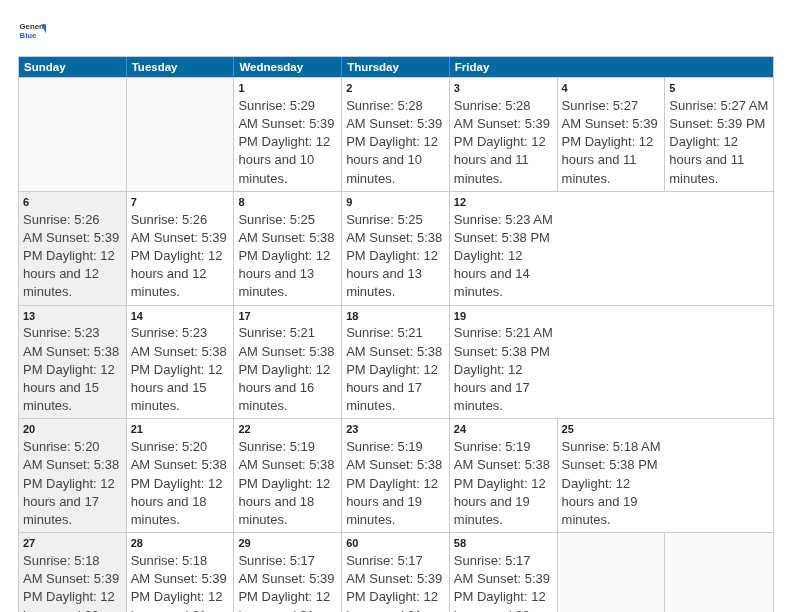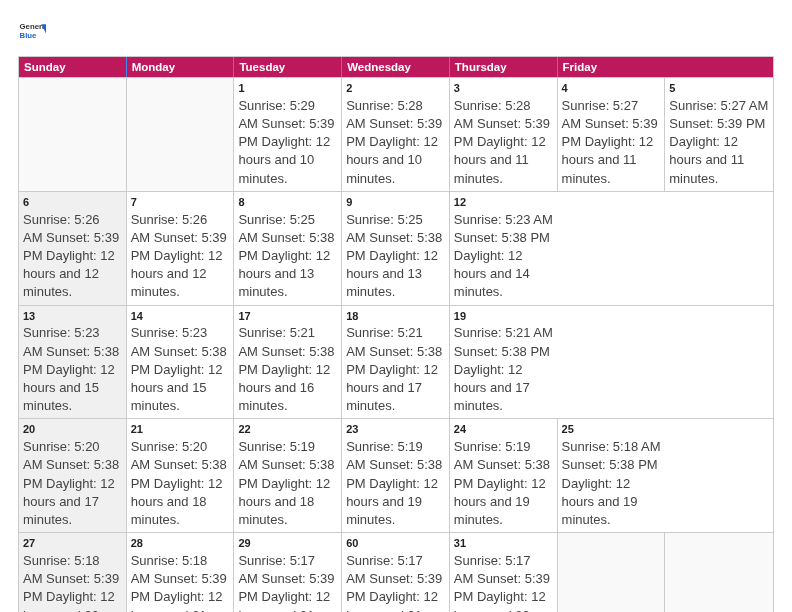--- a/index.html
+++ b/index.html
@@ -64,21 +64,21 @@
     }
     .calendar {
       flex: 1;
       display: flex;
       flex-direction: column;
       border: 1px solid #ccc;
     }
     .cal-header-row {
       display: grid;
       grid-template-columns: repeat(7, 1fr);
-      background: #be185d;
+      background: #0369a1;
     }
     .cal-header-cell {
       color: #fff;
       font-size: 11.5px;
       font-weight: bold;
       padding: 4px 5px;
       text-align: left;
       border-right: 1px solid #4488ee;
     }
     .cal-header-cell:last-child { border-right: none; }
@@ -136,21 +136,20 @@
     </div>
     <div class="title-block">
       <div class="month-title"></div>
       <div class="subtitle"></div>
     </div>
   </div>
 
   <div class="calendar">
     <div class="cal-header-row">
     <div class="cal-header-cell">Sunday</div>
-        <div class="cal-header-cell">Monday</div>
         <div class="cal-header-cell">Tuesday</div>
         <div class="cal-header-cell">Wednesday</div>
         <div class="cal-header-cell">Thursday</div>
         <div class="cal-header-cell">Friday</div>
       </div>
     <div class="cal-body">
     <div class="cal-week">
           <div class="cal-cell empty"></div>
           <div class="cal-cell empty"></div>
           <div class="cal-cell">
@@ -305,21 +304,21 @@
 Sunset: 5:39 PM
 Daylight: 12 hours and 21 minutes.</div>
           </div>
           <div class="cal-cell">
             <span class="day-num">60</span>
             <div class="day-info">Sunrise: 5:17 AM
 Sunset: 5:39 PM
 Daylight: 12 hours and 21 minutes.</div>
           </div>
           <div class="cal-cell">
-            <span class="day-num">31</span>
+            <span class="day-num">58</span>
             <div class="day-info">Sunrise: 5:17 AM
 Sunset: 5:39 PM
 Daylight: 12 hours and 22 minutes.</div>
           </div>
           <div class="cal-cell empty"></div>
           <div class="cal-cell empty"></div>
         </div>
       </div>
   </div>
 </div>

